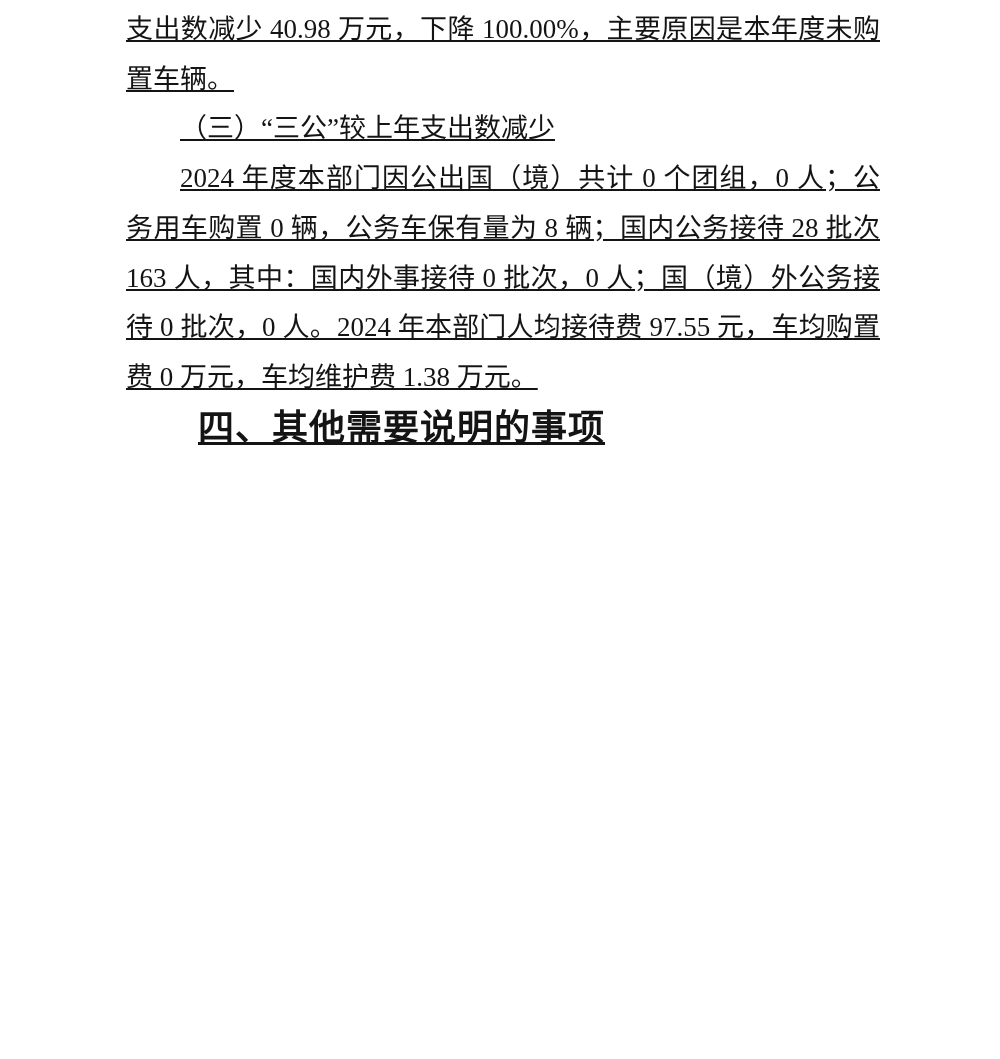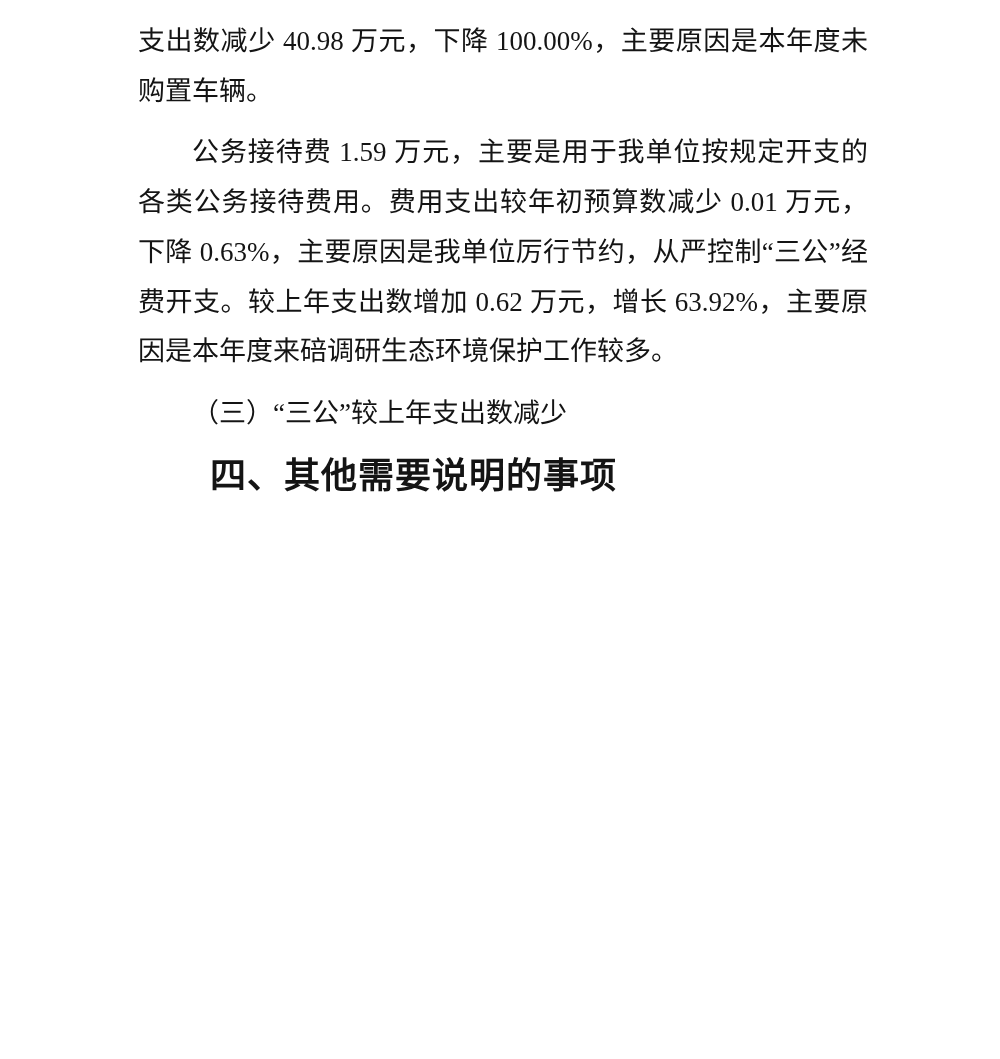--- a/index.html
+++ b/index.html
@@ -21,23 +21,24 @@
     padding: 5px 120px 0 126px;
     font-family: "Liberation Serif", "DejaVu Serif", serif;
     font-size: 27px;
     line-height: 49.7px;
     color: #141414;
     text-align: justify;
     text-justify: inter-ideograph;
   }
 
   .page p {
-    margin: 12px;
+    margin: 0;
     padding: 0;
     word-break: break-all;
+    text-decoration: underline;
   }
 
   
   .indent { text-indent: 2em; }
 
   
   .heading {
     font-family: "Liberation Sans", "DejaVu Sans", sans-serif;
     font-weight: bold;
     font-size: 36px;
@@ -45,21 +46,21 @@
   }
 </style>
 </head>
 <body>
 
 <div class="page">
 
   <p class="para">支出数减少 40.98 万元，下降 100.00%，主要原因是本年度未购置车辆。</p>
 
 
-  <p class="para indent">公务接待费 1.59 万元，主要是用于我单位按规定开支的各类公务接待费用。费用支出较年初预算数减少 0.01 万元，下降 0.63%，主要原因是我单位厉行节约，从严控制“三公”经费开支。较上年支出数增加 0.62 万元，增长 63.92%，主要原因是本年度来碚调研生态环境保护工作较多。</p>
 
   <p class="para indent">（三）“三公”较上年支出数减少</p>
 
+  <p class="para indent">2024 年度本部门因公出国（境）共计 0 个团组，0 人；公务用车购置 0 辆，公务车保有量为 8 辆；国内公务接待 28 批次 163 人，其中：国内外事接待 0 批次，0 人；国（境）外公务接待 0 批次，0 人。2024 年本部门人均接待费 97.55 元，车均购置费 0 万元，车均维护费 1.38 万元。</p>
 
   <p class="para indent heading">四、其他需要说明的事项</p>
 
 
 </div>
 
 </body></html>

